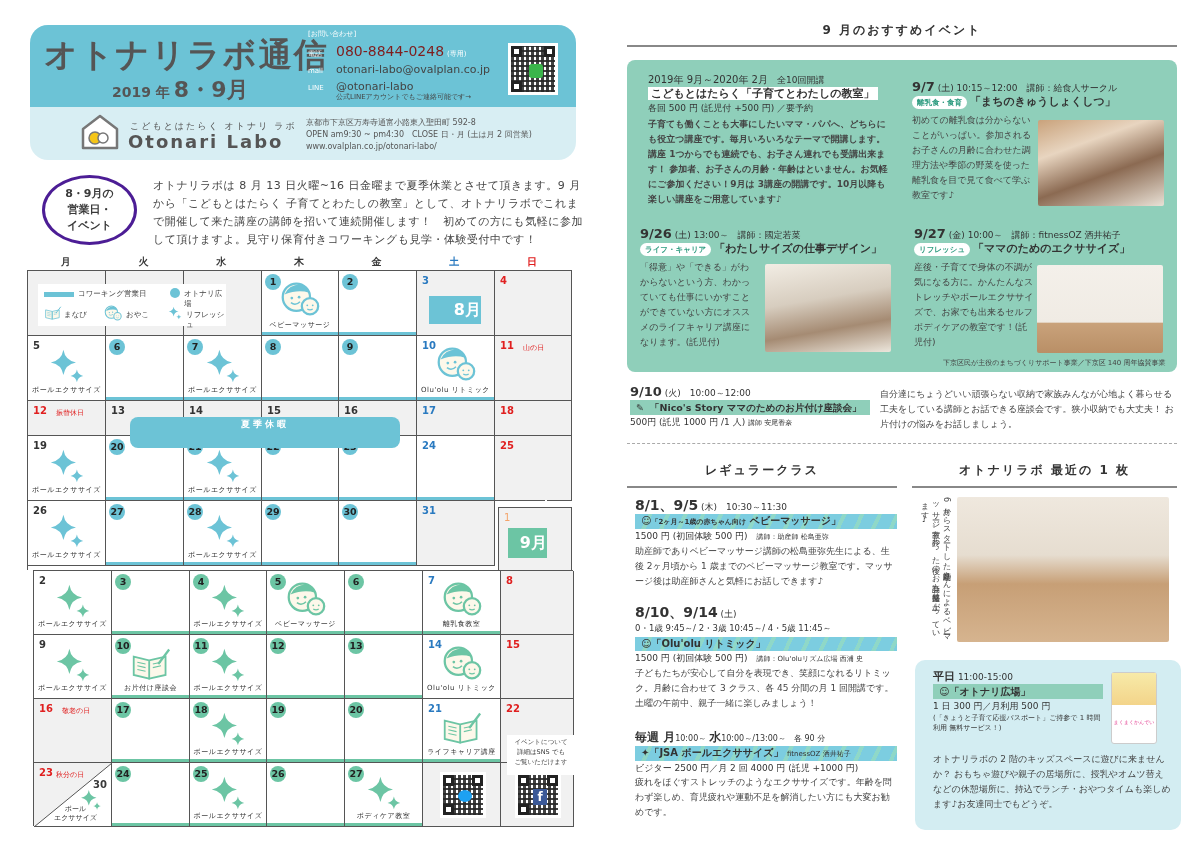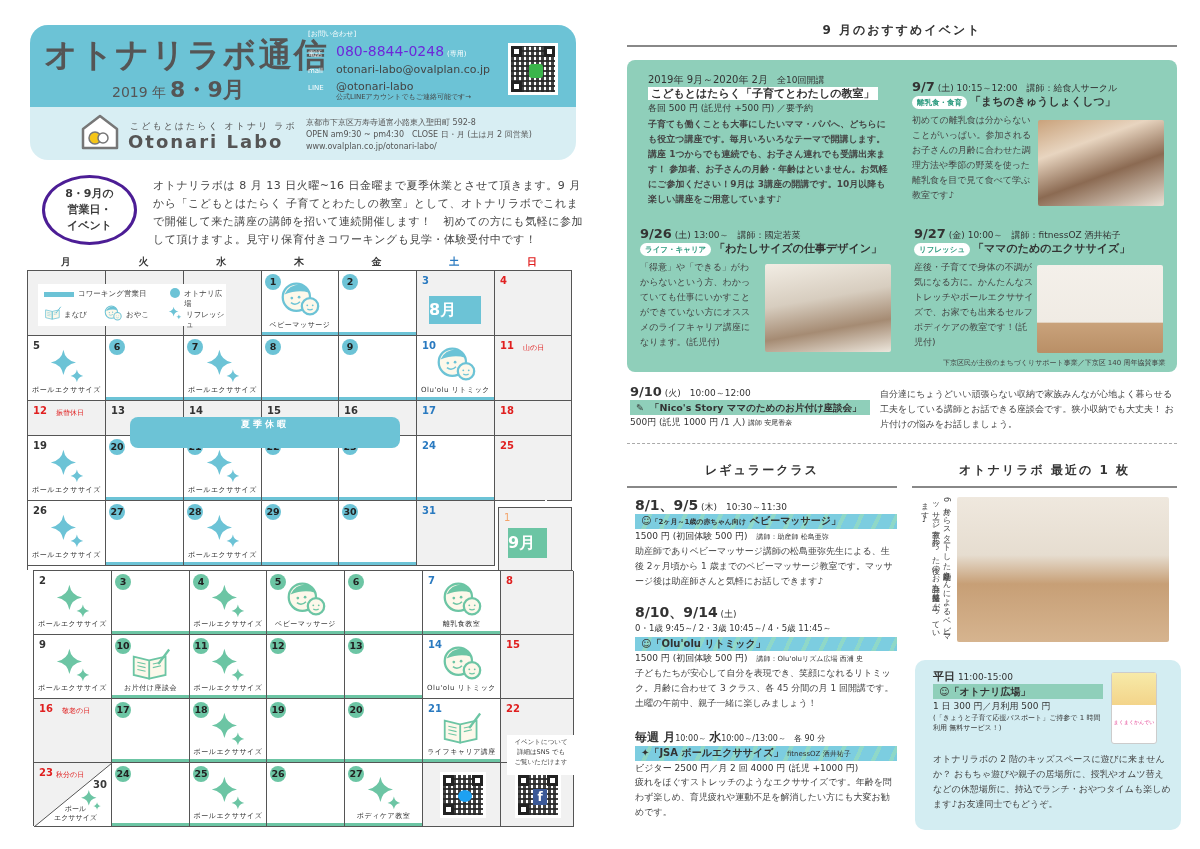--- a/index.html
+++ b/index.html
@@ -2,26 +2,26 @@
 <html><head>
 <meta charset="utf-8">
 <style>
 *{box-sizing:border-box;margin:0;padding:0}
 body{width:1200px;height:849px;background:#fff;font-family:"DejaVu Sans","Liberation Sans",sans-serif;color:#3a3a3a;position:relative;overflow:hidden}
 .abs{position:absolute}
 
 .hdr{left:30px;top:25px;width:546px;height:135px;border-radius:18px;overflow:hidden;background:#d8eef3}
 .hdr-top{position:absolute;left:0;top:0;width:546px;height:82px;background:#6cc3d6}
 .hdr-title{position:absolute;left:14px;top:8px;font-size:33px;font-weight:bold;color:#555;letter-spacing:2px}
-.hdr-date{position:absolute;left:82px;top:50px;font-size:14px;color:#555;font-weight:normal}
+.hdr-date{position:absolute;left:82px;top:50px;font-size:14px;color:#555;font-weight:bold}
 .hdr-date b{font-size:22px;margin-left:4px}
 .contact{position:absolute;left:278px;top:6px;font-size:9px;color:#444;line-height:1}
 .contact .row{display:flex;align-items:baseline;margin-top:6px}
 .contact .lab{width:28px;font-size:7px;color:#fff}
-.contact .phone{font-size:14px;color:#6d28d9}
+.contact .phone{font-size:14px;color:#7f1d1d}
 .contact .mail{font-size:11px}
 .contact .small{font-size:7px;margin-left:28px;margin-top:2px}
 .qr{position:absolute;background:#fff;border:3px solid #fff}
 .qr .grid{width:100%;height:100%;background:
  repeating-linear-gradient(90deg,#222 0 3px,#fff 3px 5px),
  repeating-linear-gradient(0deg,#222 0 2px,#fff 2px 5px);background-blend-mode:multiply;opacity:.85}
 .qr .cor{position:absolute;width:11px;height:11px;border:3px solid #222;background:#fff}
 .logo{position:absolute;left:50px;top:88px;width:40px;height:38px}
 .logo-sub{position:absolute;left:100px;top:95px;font-size:9px;color:#555;letter-spacing:2px}
 .logo-name{position:absolute;left:98px;top:106px;font-size:18px;font-weight:bold;color:#555;letter-spacing:2px}
@@ -41,21 +41,21 @@
 .num.c.b{background:#6cc3d6}
 .num.c.g{background:#6cc5a4}
 .hol{position:absolute;left:28px;top:7px;font-size:7px;color:#e02020}
 .ev{position:absolute;bottom:5px;left:0;right:0;text-align:center;font-size:7px;color:#333;letter-spacing:.5px}
 .work{position:absolute;left:0;right:0;bottom:0;height:3px}
 .work.b{background:#6cc3d6}
 .work.g{background:#6cc5a4}
 .spark{position:absolute;left:50%;transform:translateX(-50%);top:12px;width:36px;height:36px}
 .face{position:absolute;left:50%;transform:translateX(-50%);top:10px;width:40px;height:36px}
 .book{position:absolute;left:50%;transform:translateX(-50%);top:12px;width:40px;height:34px}
-.month{position:absolute;color:#fff;font-size:16px;font-weight:bold;text-align:left}
+.month{position:absolute;color:#fff;font-size:16px;font-weight:bold;text-align:right}
 .legend{left:38px;top:284px;width:188px;height:42px;background:#fff;font-size:7.5px;color:#444}
 .legend span{position:absolute}
 .bar-vac{left:130px;top:417px;width:270px;height:31px;border-radius:8px;background:#6cc3d6;color:#fff;font-size:9px;text-align:center;line-height:15px;letter-spacing:3px;font-weight:bold}
 
 .sec-title{font-size:12px;font-weight:bold;text-align:center;letter-spacing:2px;color:#333}
 .rule{height:2px;background:#888}
 .green-box{left:627px;top:60px;width:550px;height:312px;background:#8fcfba;border-radius:8px}
 .ev-block{position:absolute;font-size:9px;color:#333;line-height:14px}
 .ev-block .date{font-size:13px;font-weight:bold}
 .tag{display:inline-block;background:#fff;border-radius:8px;padding:0 5px;font-size:7.5px;color:#2d9b7f;font-weight:bold;line-height:13px;margin-right:3px}

